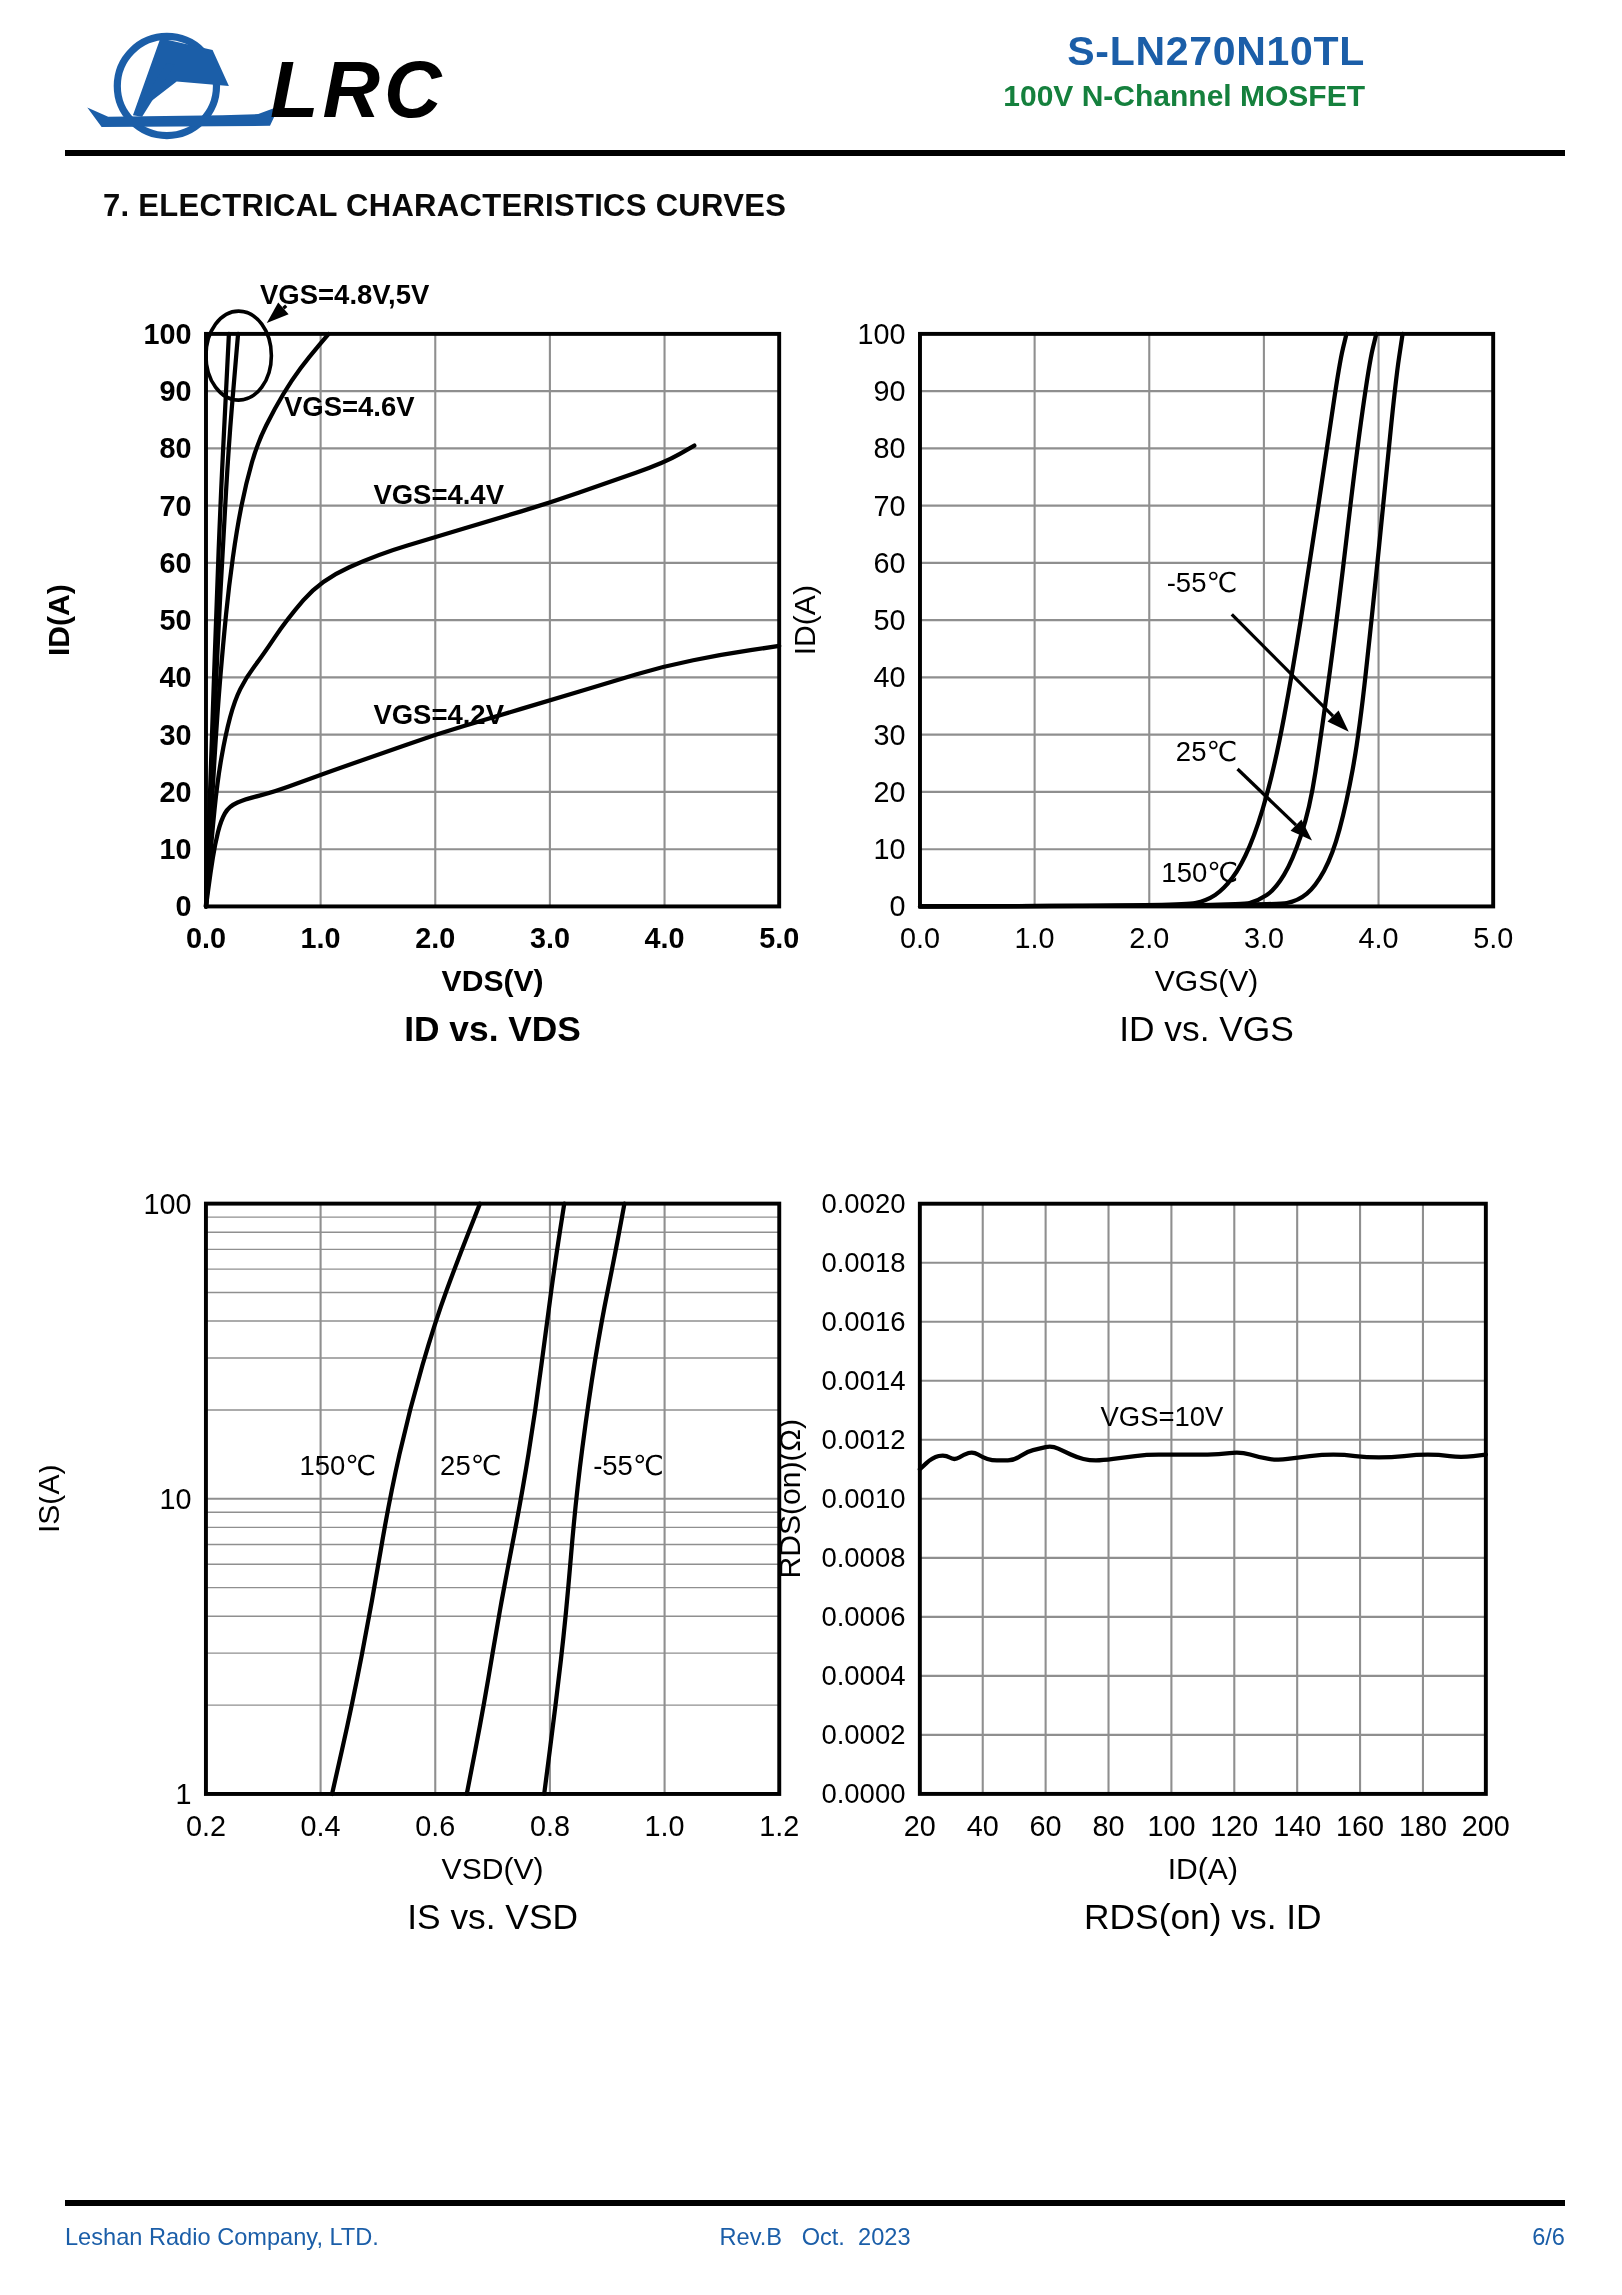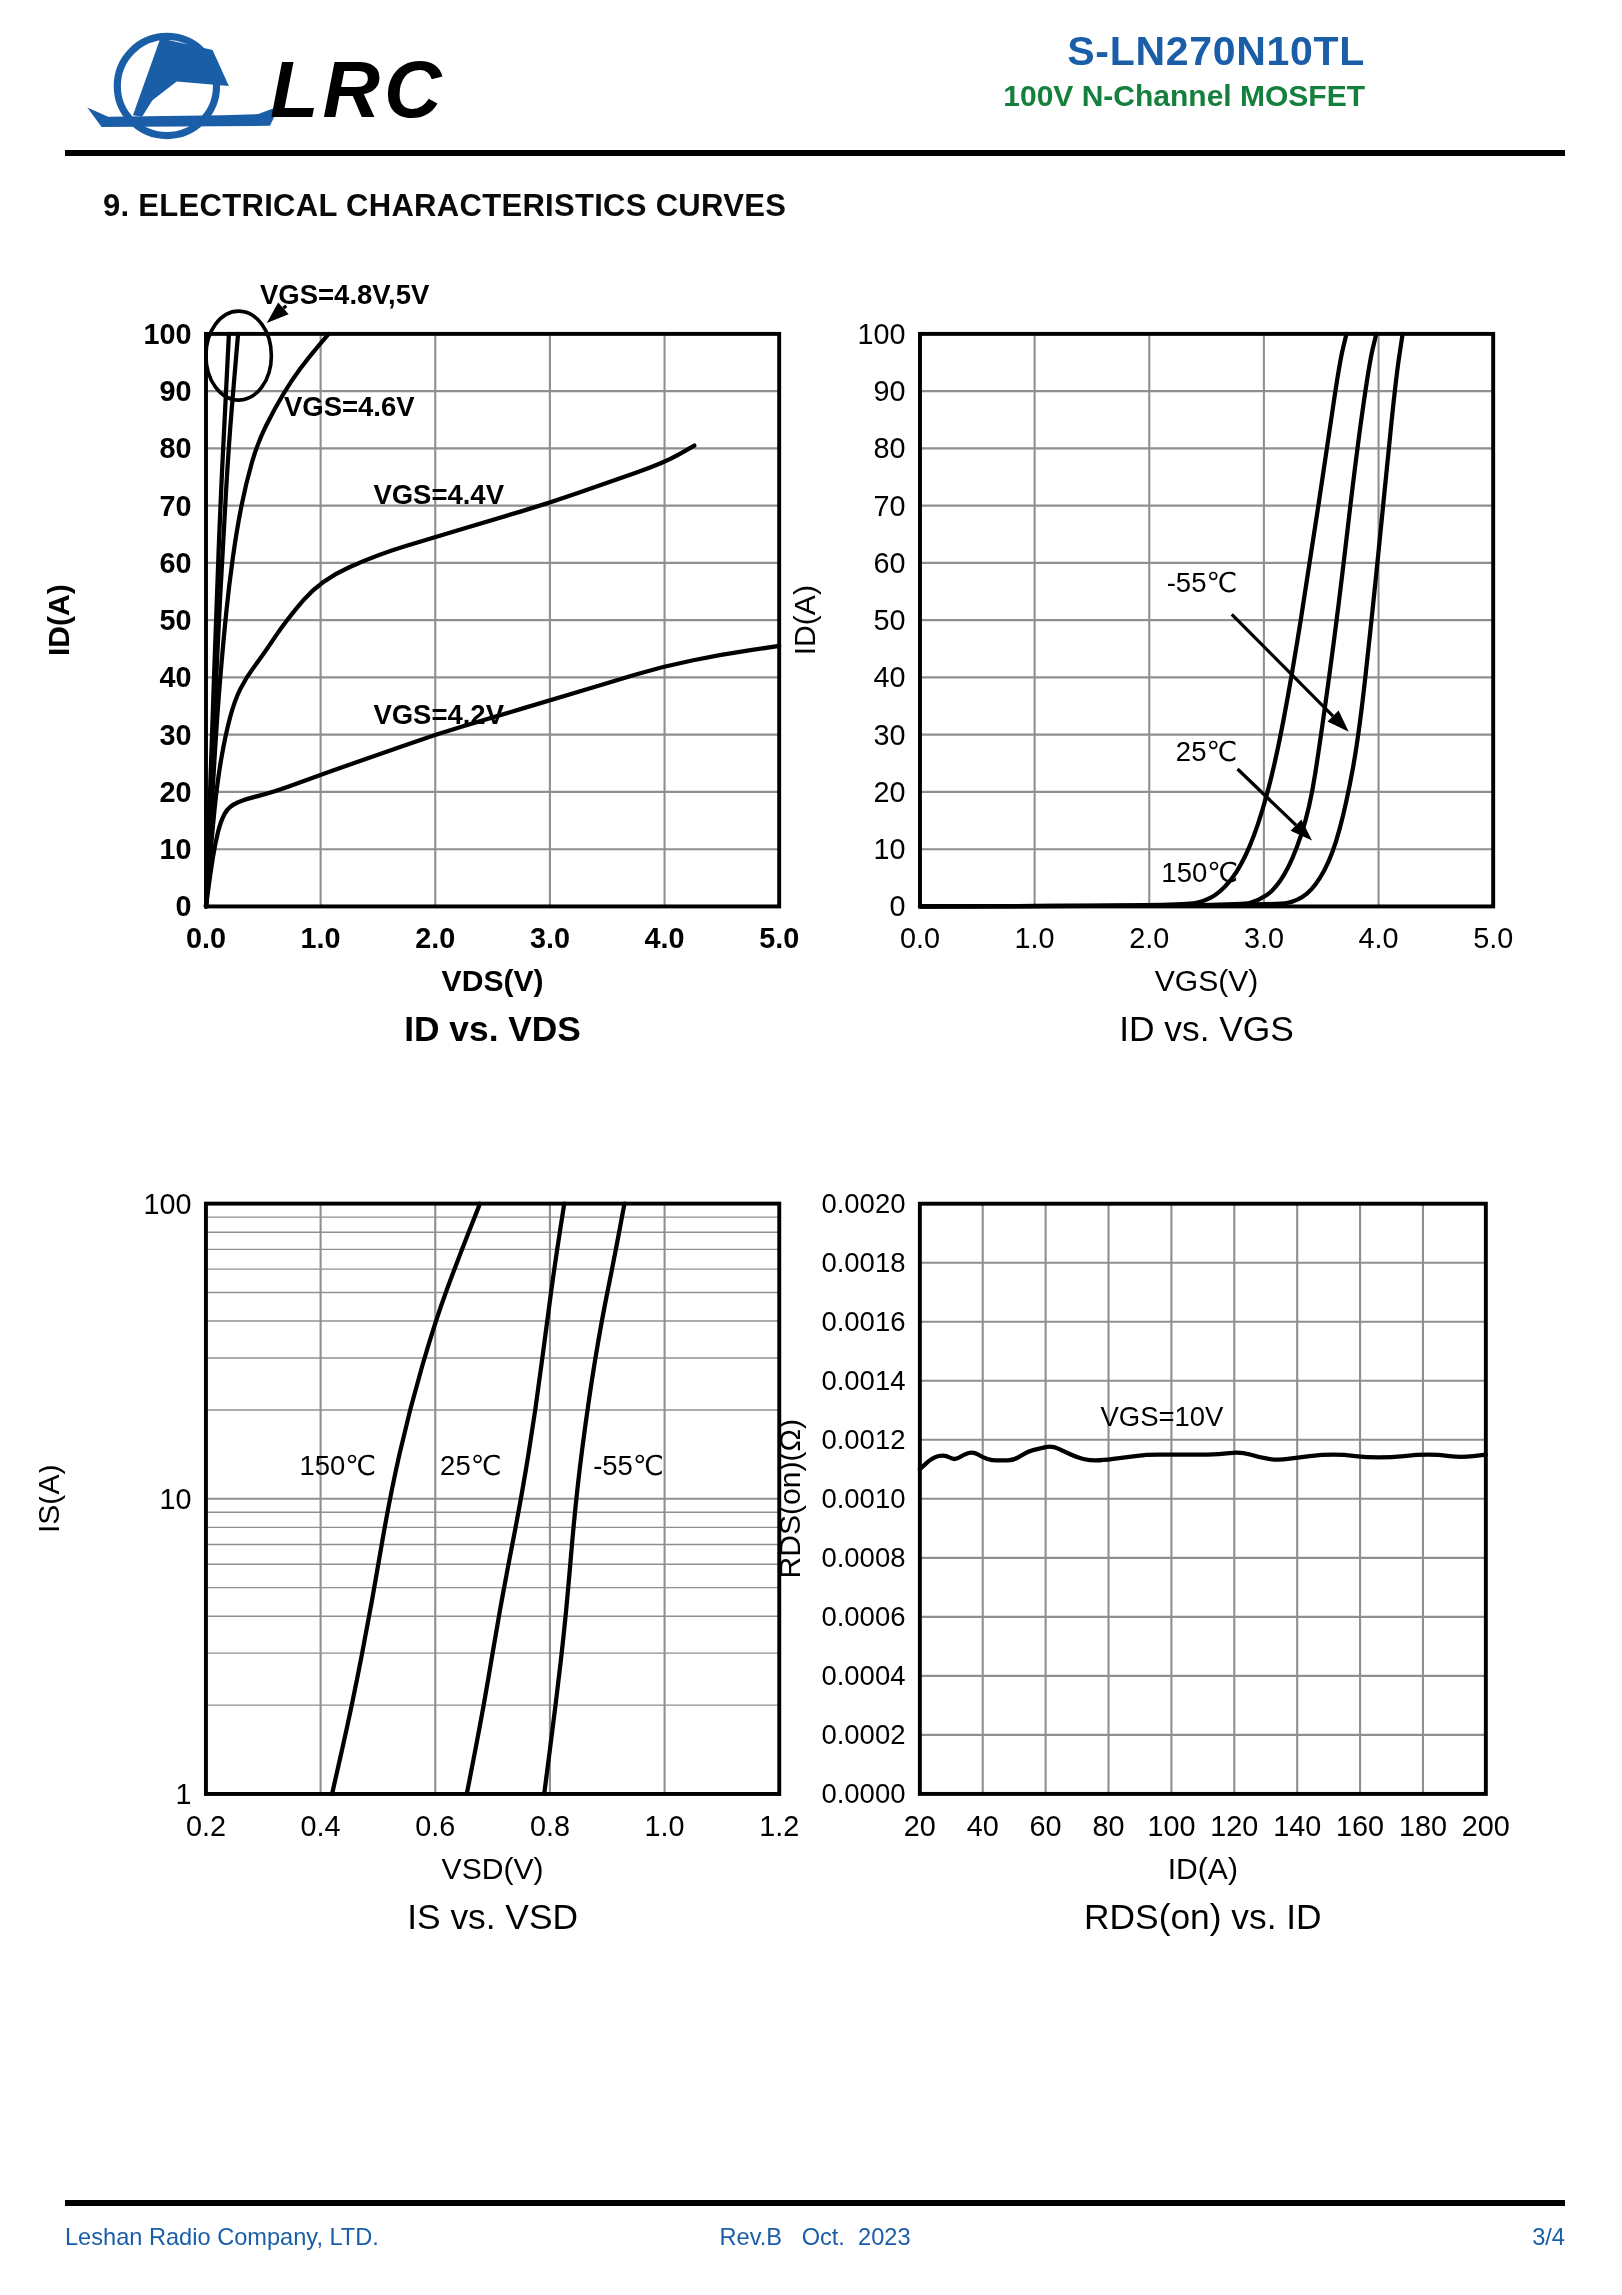--- a/index.html
+++ b/index.html
@@ -29,21 +29,21 @@
     <polygon fill="#1B5EA8" points="160,60 172,62 122,142 108,140"></polygon>
     <text x="318" y="142" font-size="122" font-weight="bold" font-style="italic" fill="#1B5EA8" letter-spacing="6">LRC</text>
   </svg>
   <div class="hdr-title">
     <div class="part-no">S-LN270N10TL</div>
     <div class="part-sub">100V N-Channel MOSFET</div>
   </div>
   <div class="rule" style="top:150px;"></div>
 </div>
 
-<div class="section-title">9. ELECTRICAL CHARACTERISTICS CURVES</div>
+<div class="section-title">7. ELECTRICAL CHARACTERISTICS CURVES</div>
 
 <div class="chart" style="left:39px;top:275px;font-weight:bold;"><svg width="792" height="831" viewBox="0 0 1210 1270">
       <line x1="430.20000000000005" x2="430.20000000000005" y1="90" y2="965" stroke="#8F8F8F" stroke-width="3.2"></line>
       <line x1="605.4000000000001" x2="605.4000000000001" y1="90" y2="965" stroke="#8F8F8F" stroke-width="3.2"></line>
       <line x1="780.6" x2="780.6" y1="90" y2="965" stroke="#8F8F8F" stroke-width="3.2"></line>
       <line x1="955.8000000000001" x2="955.8000000000001" y1="90" y2="965" stroke="#8F8F8F" stroke-width="3.2"></line>
       <line x1="255" x2="1131" y1="877.5" y2="877.5" stroke="#8F8F8F" stroke-width="3.2"></line>
       <line x1="255" x2="1131" y1="790" y2="790" stroke="#8F8F8F" stroke-width="3.2"></line>
       <line x1="255" x2="1131" y1="702.5" y2="702.5" stroke="#8F8F8F" stroke-width="3.2"></line>
       <line x1="255" x2="1131" y1="615" y2="615" stroke="#8F8F8F" stroke-width="3.2"></line>
@@ -218,15 +218,15 @@
       <text x="1120" y="1106" font-size="44" text-anchor="middle">200</text>
       <text x="687.5" y="1172" font-size="46" text-anchor="middle">ID(A)</text>
       <text x="72" y="591" font-size="46" text-anchor="middle" transform="rotate(-90 72 591)">RDS(on)(Ω)</text>
       <text x="687.5" y="1248" font-size="54" text-anchor="middle">RDS(on) vs. ID</text>
     </svg></div>
 
 <div class="rule" style="top:2200px;"></div>
 <div class="footer-row">
   <span class="footer-left">Leshan Radio Company, LTD.</span>
   <span class="footer-center">Rev.B   Oct.  2023</span>
-  <span class="footer-right">3/4</span>
+  <span class="footer-right">6/6</span>
 </div>
 
 
 </body></html>

